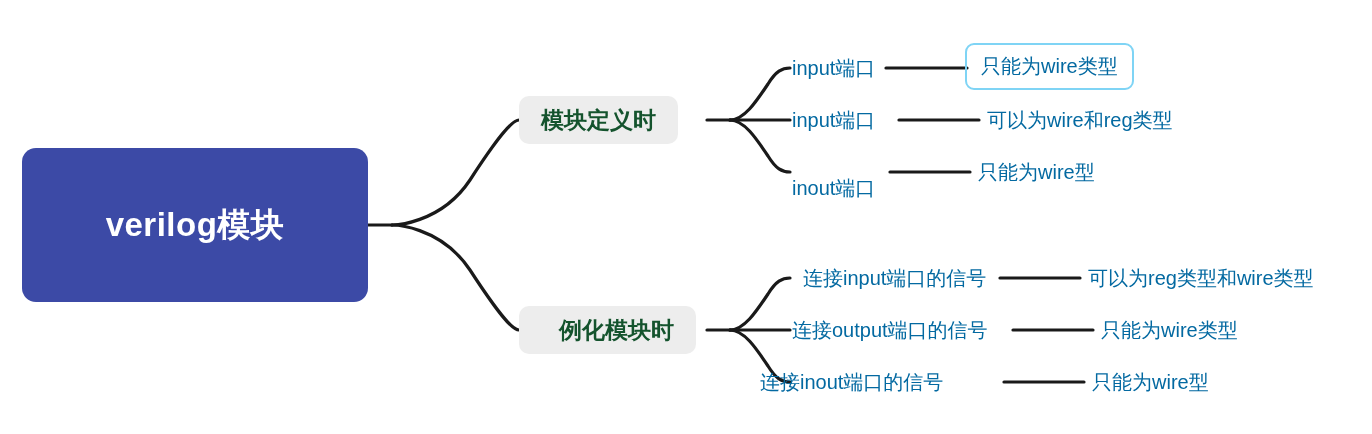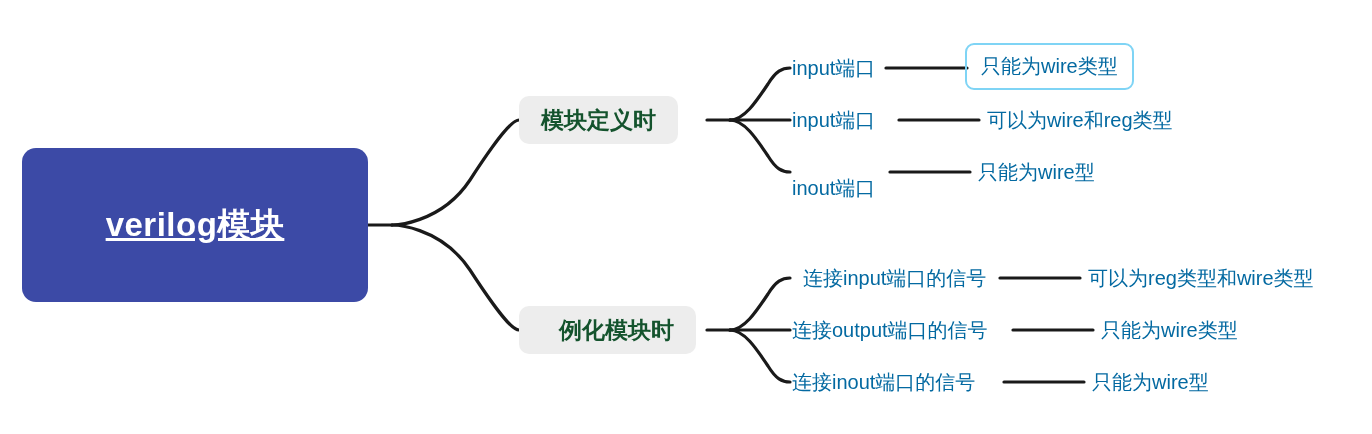--- a/index.html
+++ b/index.html
@@ -44,21 +44,20 @@
     font-size: 33px;
     font-weight: bold;
     line-height: 1.28;
     text-align: center;
     letter-spacing: 0.5px;
     flex-direction: column;
   }
   .root-node .line {
     display: block;
     white-space: nowrap;
-    text-decoration: underline;
   }
   
   .l2-node {
     background: #ededed;
     border-radius: 10px;
     color: #14532d;
     font-size: 23px;
     font-weight: bold;
     padding: 0 22px;
     height: 48px;
@@ -147,16 +146,16 @@
 
   <div class="leaf plain" style="left:792px; top:156px;margin-top:22px;">inout端口</div>
   <div class="leaf plain" style="left:978px; top:162px;">只能为wire型</div>
 
   <div class="leaf plain" style="left:792px; top:268px;margin-left:11px;">连接input端口的信号</div>
   <div class="leaf plain" style="left:1088px; top:268px;">可以为reg类型和wire类型</div>
 
   <div class="leaf plain" style="left:792px; top:320px;">连接output端口的信号</div>
   <div class="leaf plain" style="left:1101px; top:320px;">只能为wire类型</div>
 
-  <div class="leaf plain" style="left:792px; top:372px;">连接inout端口的信号</div>
+  <div class="leaf plain" style="left:760px; top:372px;">连接inout端口的信号</div>
   <div class="leaf plain" style="left:1092px; top:372px;">只能为wire型</div>
 
 </div>
 
 </body></html>

